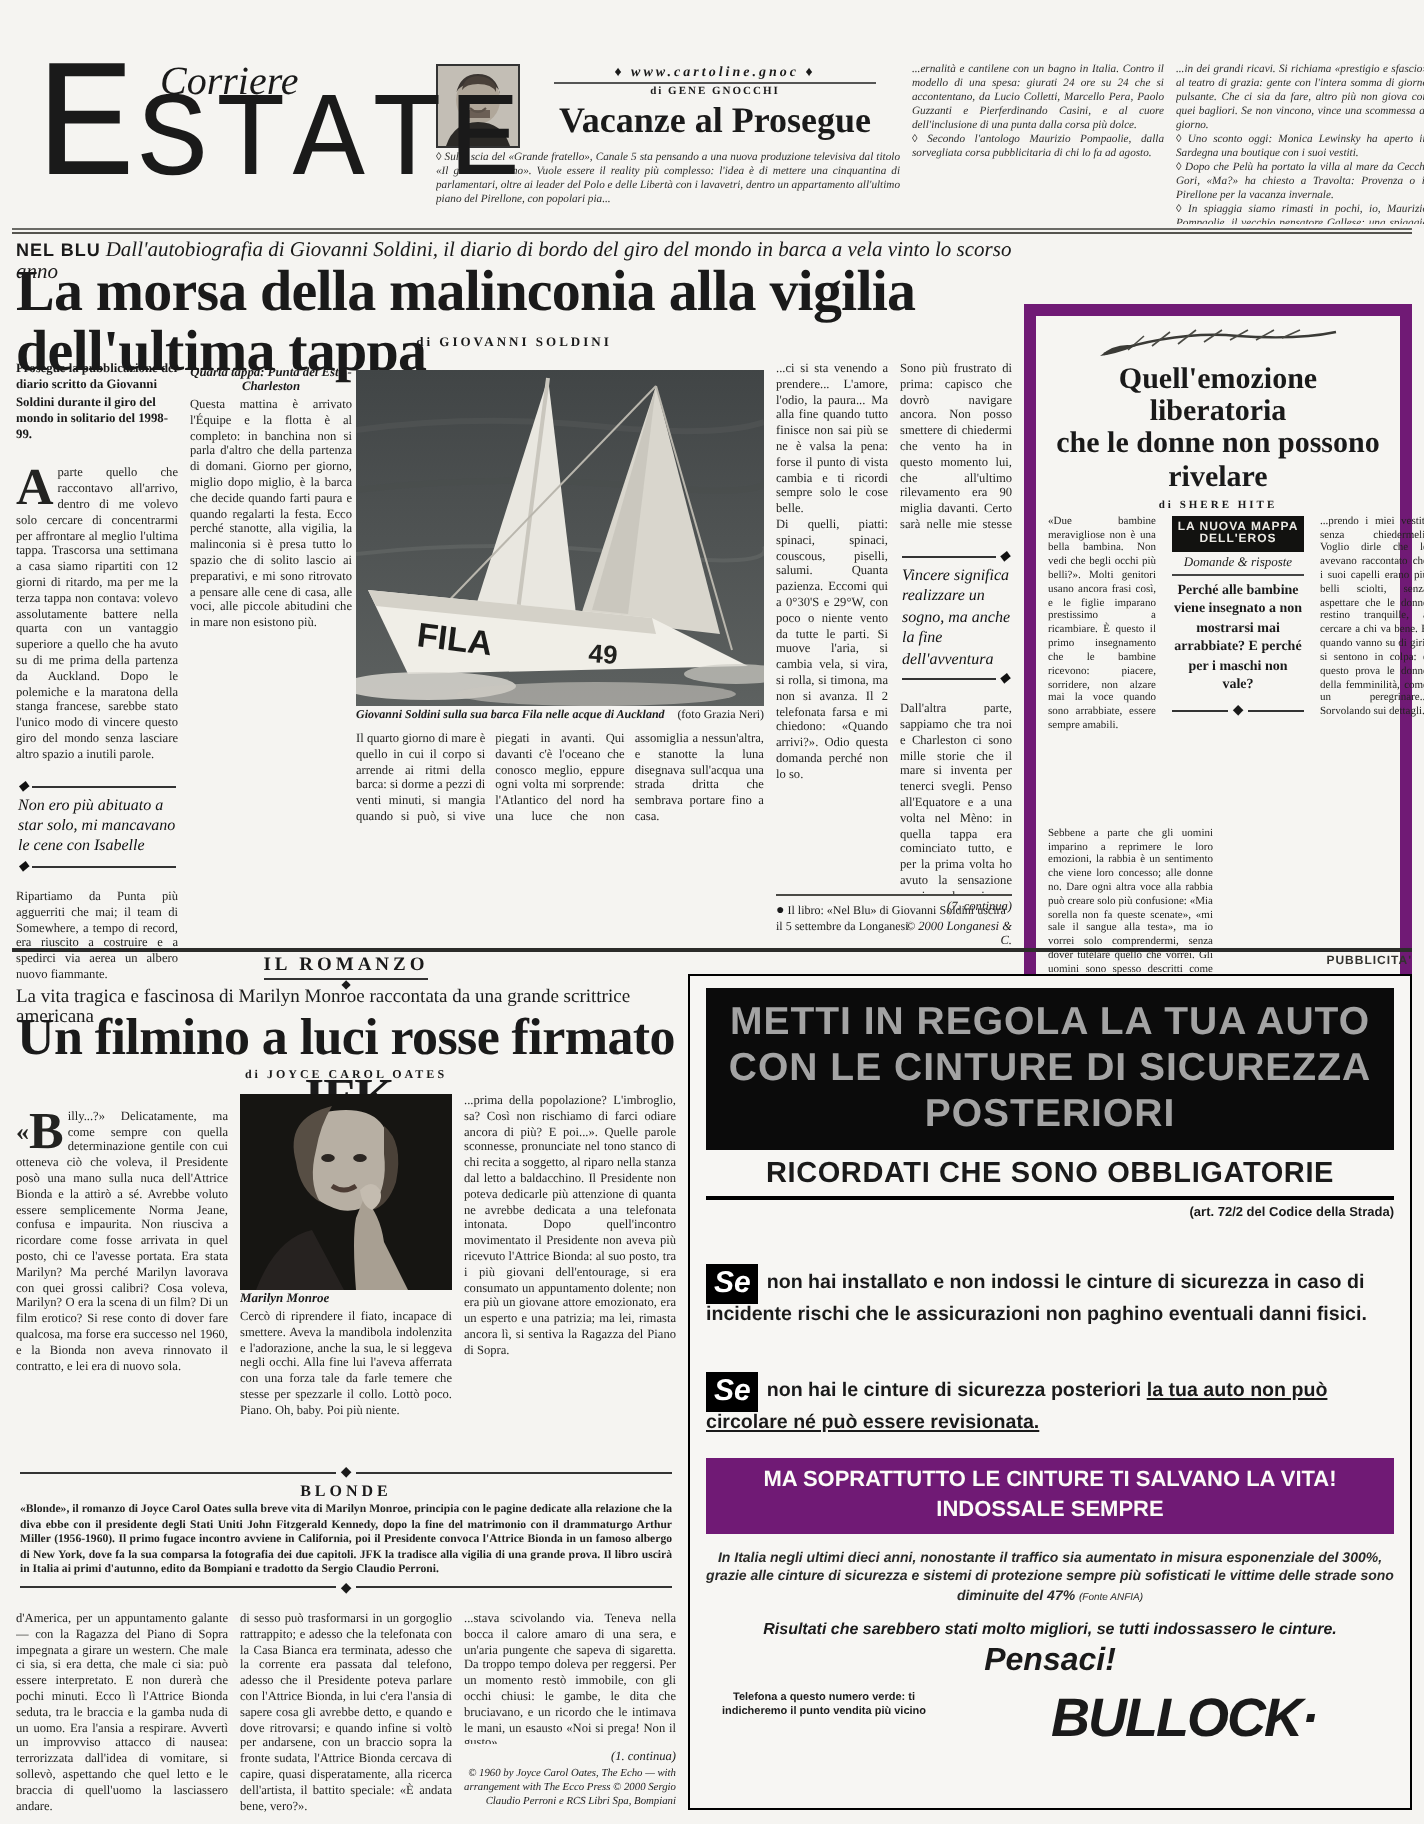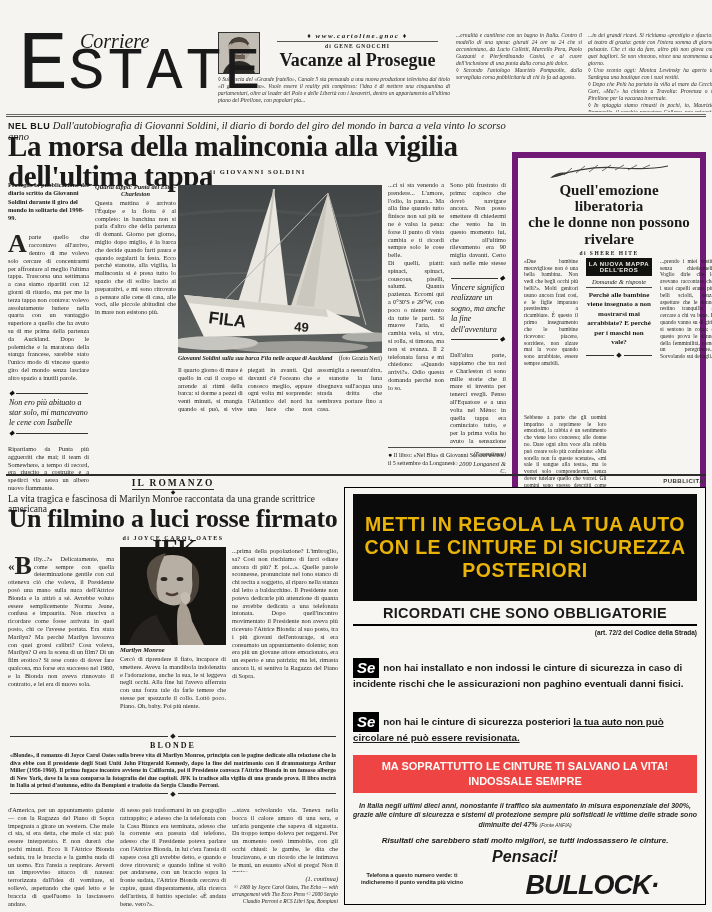--- a/index.html
+++ b/index.html
@@ -99,30 +99,30 @@
   .blonde-title{text-align:center;font-weight:bold;font-size:8px;letter-spacing:2px;margin:1px 0 2px;}
   .blonde-text{font-weight:bold;font-size:5.8px;line-height:1.3;text-align:justify;color:#232321;}
   .rom-row2{top:806px;left:8px;width:330px;height:100px;display:grid;grid-template-columns:1fr 1fr 1fr;gap:6px;}
   .rom-row2 .cell{overflow:hidden;height:100px;}
   .rom-copy{font-style:italic;font-size:5.4px;line-height:1.3;text-align:right;margin-top:2px;}
   
   .pub-label{top:478px;left:344px;width:362px;text-align:right;font-family:"Liberation Sans",sans-serif;
              font-weight:bold;font-size:6px;letter-spacing:0.5px;color:#33332f;}
   .ad{top:487px;left:344px;width:362px;height:418px;border:1px solid #000;box-sizing:border-box;
       background:#f7f6f3;font-family:"Liberation Sans",sans-serif;padding:6px 8px;overflow:hidden;}
-  .ad-banner1{background:#0b0b0b;color:#eab308;text-align:center;font-weight:bold;font-size:19.5px;
-              line-height:1.18;padding:19px 4px;letter-spacing:0.5px;}
+  .ad-banner1{background:#0b0b0b;color:#a3a3a3;text-align:center;font-weight:bold;font-size:19.5px;
+              line-height:1.18;padding:6px 4px;letter-spacing:0.5px;}
   .ad-reminder{text-align:center;font-weight:bold;font-size:14.5px;padding:4px 0 3px;
                border-bottom:2px solid #000;letter-spacing:0.3px;}
   .ad-law{text-align:right;font-size:6.5px;font-weight:bold;margin:3px 0 4px;}
   .ad-item{margin:9px 0;font-size:9.8px;font-weight:bold;line-height:1.3;white-space:pre-line;}
   .se-badge{display:inline-block;background:#000;color:#fff;font-style:italic;font-weight:bold;
             font-size:15px;line-height:1;padding:2px 4px 3px;margin-right:4px;vertical-align:-2px;}
   .uline{text-decoration:underline;}
-  .ad-banner2{background:#ef4444;color:#fbfbf8;text-align:center;font-weight:bold;font-size:11px;
+  .ad-banner2{background:#701a75;color:#fbfbf8;text-align:center;font-weight:bold;font-size:11px;
               line-height:1.35;padding:4px 2px;margin-top:10px;}
   .ad-stats{font-style:italic;font-weight:bold;font-size:7px;line-height:1.4;text-align:center;
             color:#2b2b29;margin-top:8px;}
   .ad-source{font-size:5px;font-weight:normal;}
   .ad-results{font-style:italic;font-weight:bold;font-size:8px;text-align:center;margin-top:6px;}
   .ad-think{font-style:italic;font-weight:bold;font-size:16px;text-align:center;margin:3px 0 6px;}
   .ad-bottom{display:flex;justify-content:space-between;align-items:flex-start;}
   .ad-contact{width:118px;text-align:center;font-size:5.5px;font-weight:bold;line-height:1.3;}
   .ad-brand{width:210px;text-align:center;}
   .brand-word{font-style:italic;font-weight:bold;font-size:27px;letter-spacing:-1px;line-height:1;}

